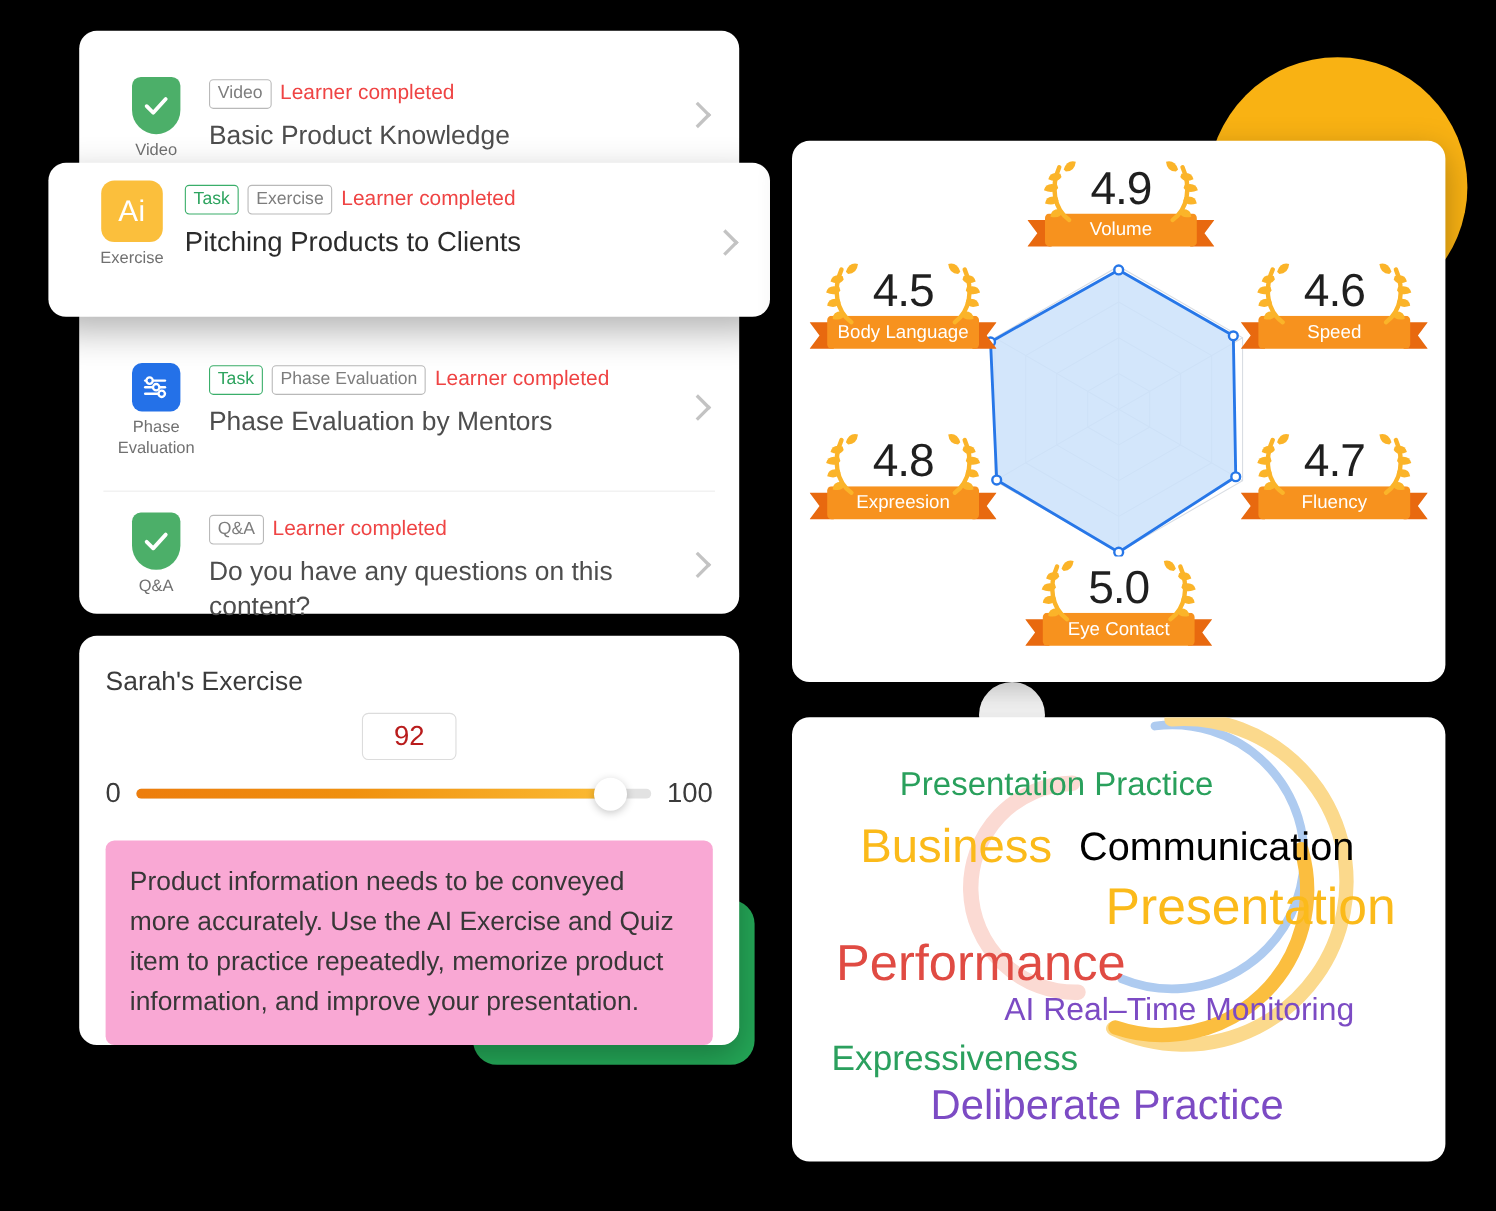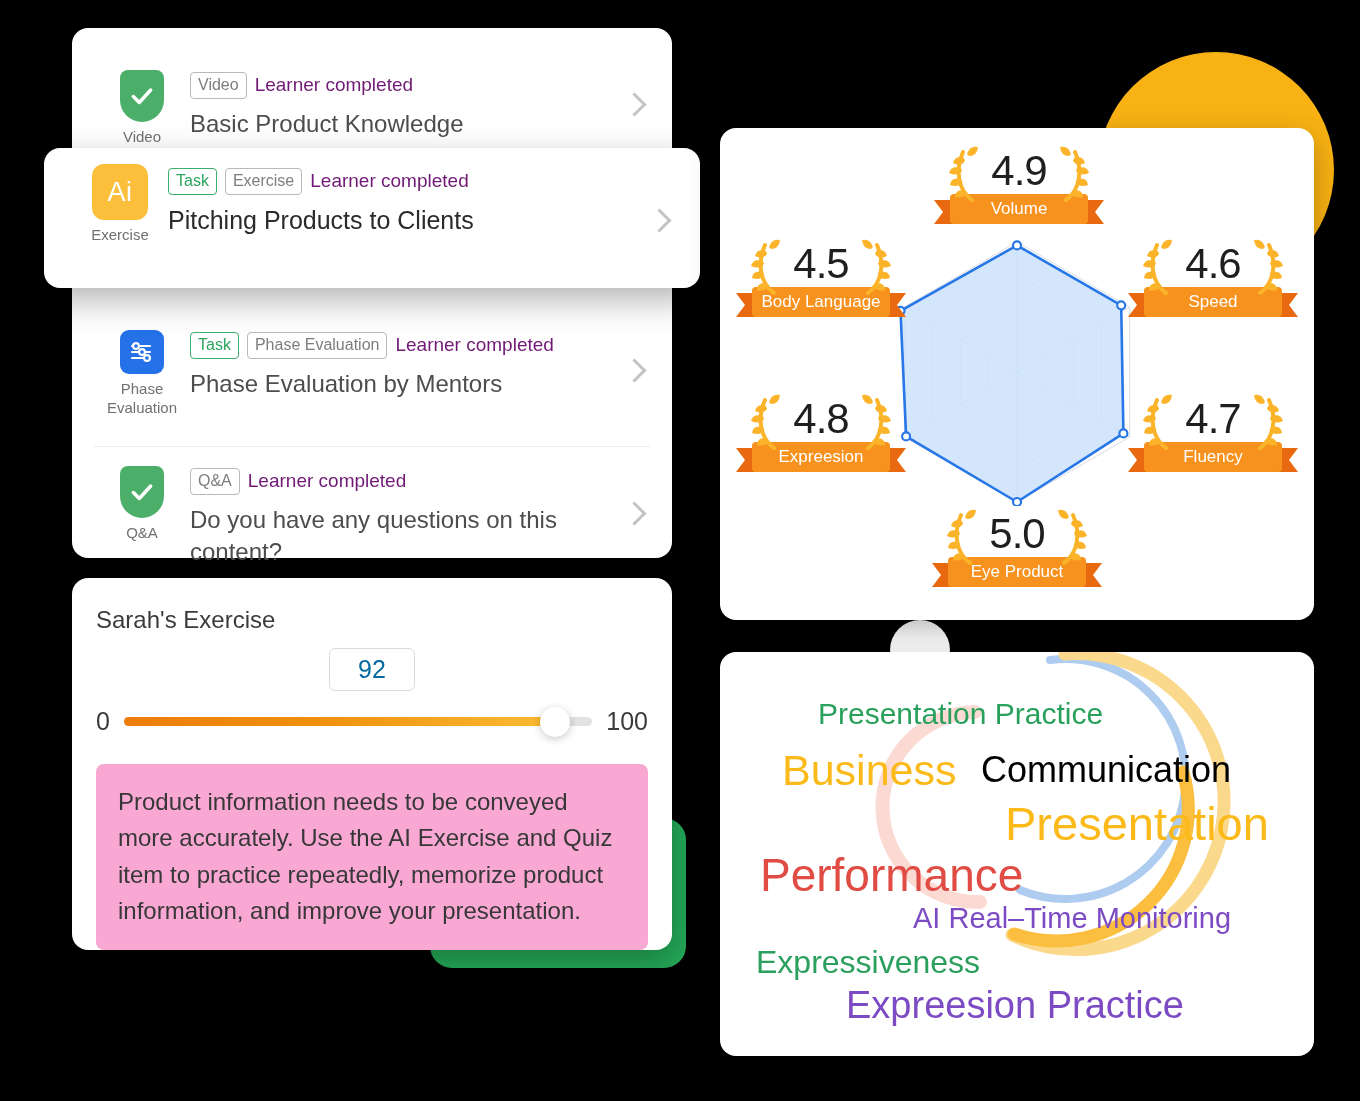--- a/index.html
+++ b/index.html
@@ -77,21 +77,21 @@
   }
 
   
   .meta-line { display: flex; align-items: center; flex-wrap: wrap; gap: 8px; }
   .tag {
     display: inline-block; padding: 1px 7px 2px;
     border: 1px solid #b9b9b9; border-radius: 4px;
     font-size: 16px; color: #7d7d7d; line-height: 1.35;
   }
   .tag.green { border-color: #3AAE6A; color: #2EA45F; }
-  .meta-text { font-size: 19px; color: #701a75; }
+  .meta-text { font-size: 19px; color: #ef4444; }
   .task-title {
     margin-top: 9px; font-size: 24px; color: #4d4d4d; line-height: 1.33;
   }
   .task-title.strong { color: #2b2b2b; font-size: 25px; }
   .chev {
     width: 16px; height: 28px; position: relative;
   }
   .chev::before {
     content: ""; position: absolute; left: 2px; top: 5px;
     width: 14px; height: 14px;
@@ -115,21 +115,21 @@
     display:flex; align-items:center; justify-content:center; align-self:center;
     margin-top: -10px; }
 
   
   #exercise-score-card { left: 72px; top: 578px; width: 600px; height: 372px; }
   .score-title { margin: 28px 0 0 24px; font-size: 24px; color: #3b3b3b; }
   .score-box {
     margin: 14px auto 12px; width: 86px; height: 43px;
     border: 1px solid #dcdcdc; border-radius: 6px; background: #fff;
     display: flex; align-items: center; justify-content: center;
-    font-size: 25px; color: #0369a1;
+    font-size: 25px; color: #b91c1c;
   }
   .slider-wrap {
     margin: 16px 0 0 0; padding: 0 24px;
     display: flex; align-items: center; gap: 14px;
   }
   .slider-end { font-size: 25px; color: #3b3b3b; }
   .slider-track {
     position: relative; flex: 1 1 auto; height: 9px;
     background: #e2e2e2; border-radius: 6px;
   }
@@ -440,21 +440,21 @@
         <path d="M137 10 q-3 -9 -11 -7 q1 9 9 9 Z"></path>
       </g>
     </svg>
     <div class="score">5.0</div>
     <div class="ribbon">
       <svg width="170" height="38" viewBox="0 0 170 38">
         <path d="M0 6 L22 6 L22 30 L0 30 L9 18 Z" fill="#E8690F"></path>
         <path d="M170 6 L148 6 L148 30 L170 30 L161 18 Z" fill="#E8690F"></path>
         <rect x="16" y="0" width="138" height="30" rx="4" fill="#F7921E"></rect>
       </svg>
-      <span>Eye Product</span>
+      <span>Eye Contact</span>
     </div>
   </div>
 
   <div class="badge" id="badge-expression">
     <svg class="wreath" viewBox="0 0 170 62">
       <g fill="#FBB429">
         <path d="M38 56 C24 46 21 26 29 8" stroke="#FBB429" stroke-width="4" fill="none" stroke-linecap="round"></path>
         <path d="M30 14 q-9 -3 -11 5 q8 4 12 -2 Z"></path>
           <path d="M27 24 q-10 -3 -12 5 q9 4 13 -2 Z"></path>
         <path d="M27 35 q-10 -2 -11 6 q9 3 12 -3 Z"></path>
@@ -515,17 +515,17 @@
         <path d="M345 2 A148 148 0 1 1 292 283" fill="none" stroke="#FBD98C" stroke-width="13" stroke-linecap="round"></path>
         <path d="M463 120 A132 132 0 0 1 294 282" fill="none" stroke="#FBBE3F" stroke-width="13" stroke-linecap="round"></path>
       </svg>
       <div class="wc-word" id="wc-presentation-practice">Presentation Practice</div>
       <div class="wc-word" id="wc-business">Business</div>
       <div class="wc-word" id="wc-communication">Communication</div>
       <div class="wc-word" id="wc-performance">Performance</div>
       <div class="wc-word" id="wc-presentation">Presentation</div>
       <div class="wc-word" id="wc-ai-monitoring">AI Real–Time Monitoring</div>
       <div class="wc-word" id="wc-expressiveness">Expressiveness</div>
-      <div class="wc-word" id="wc-deliberate-practice">Expreesion Practice</div>
+      <div class="wc-word" id="wc-deliberate-practice">Deliberate Practice</div>
     </div>
   </div>
 
 </div>
 
 </body></html>

